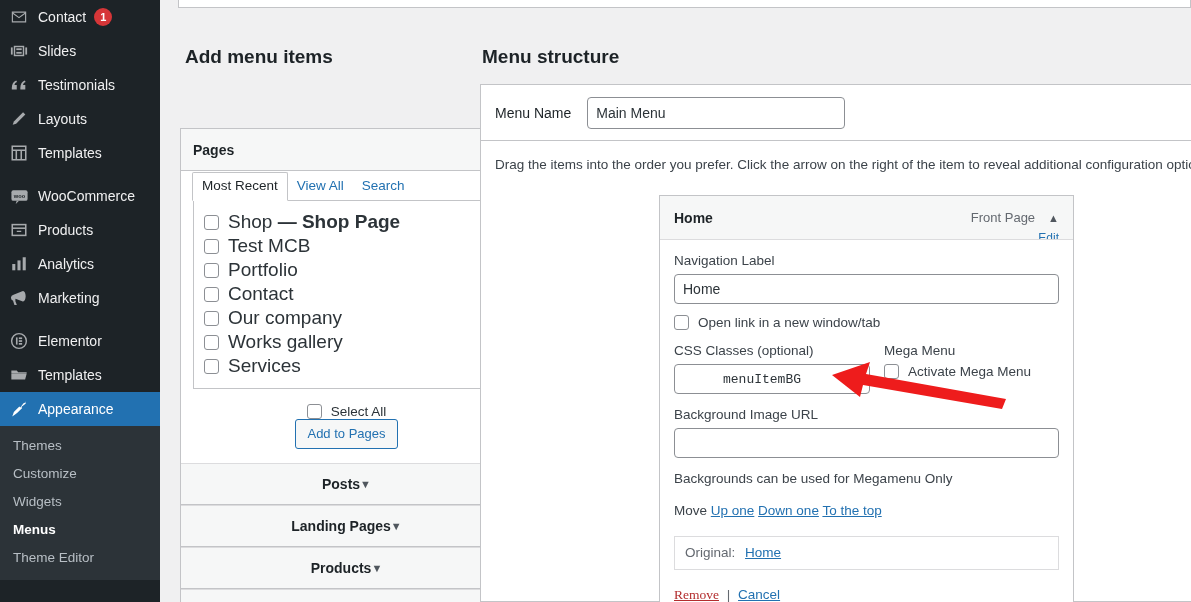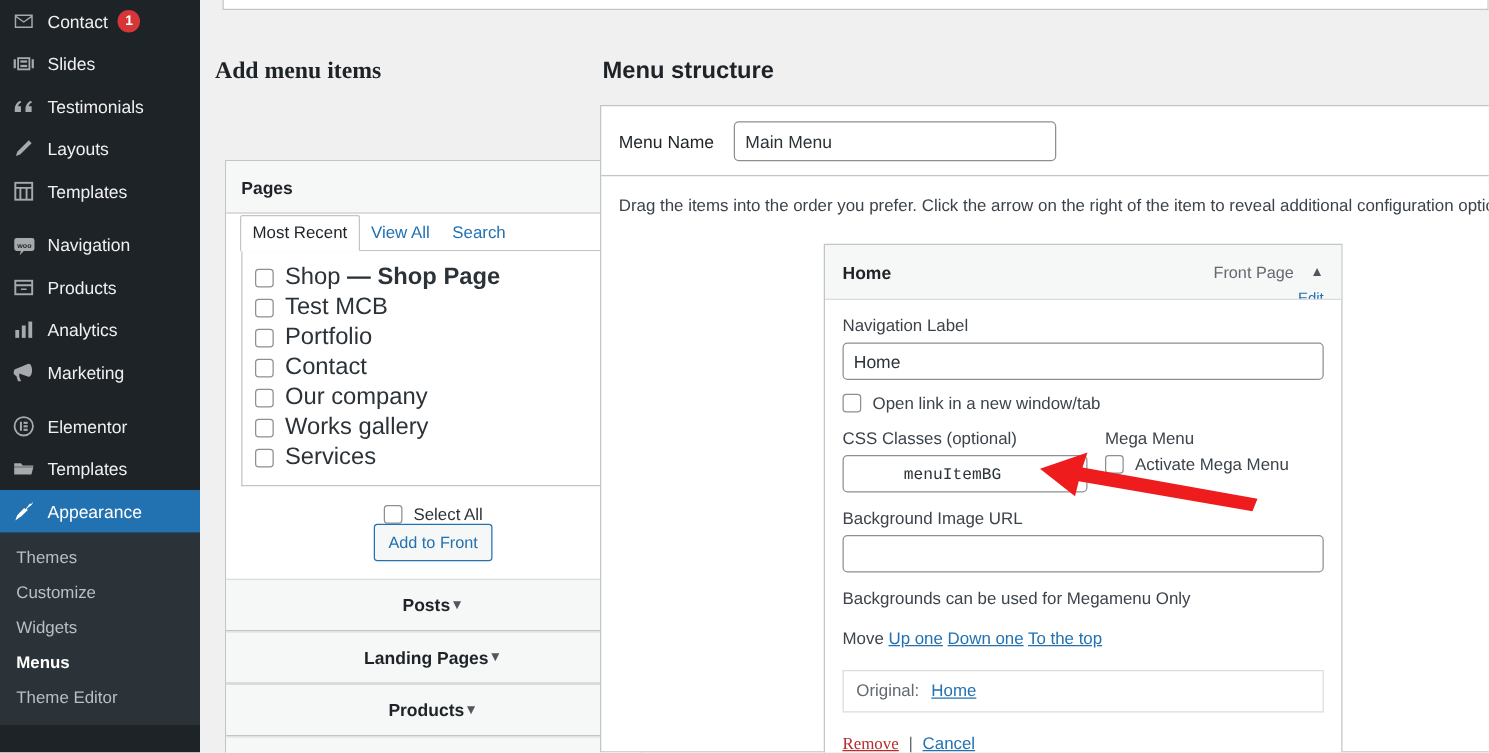--- a/index.html
+++ b/index.html
@@ -88,21 +88,21 @@
   }
 
   .col-title {
     position: absolute;
     font-size: 19px;
     font-weight: bold;
     color: #1d2327;
   }
 
   
-  #addmenu-title { left: 12px; top: 46px; font-family: Liberation Serif, serif; }
+  #addmenu-title { left: 25px; top: 46px; }
   #accordion {
     position: absolute; left: 20px; top: 84px;
     width: 333px;
     background: #fff;
     border: 1px solid #c3c4c7;
     margin-top: 44px;
   }
   .acc-head {
     display: flex; align-items: center; justify-content: space-between;
     height: 42px;
@@ -330,21 +330,21 @@
     <div class="sb-sep"></div>
 
     <div class="sb-item">
       <span class="sb-icon">
         <svg width="19" height="19" viewBox="0 0 20 20">
             <rect x="1.5" y="3.5" width="17" height="11" rx="2" fill="currentColor"></rect>
             <path d="M7 14.5 6 18l3.5-3.5z" fill="currentColor"></path>
             <text x="10" y="11.6" font-size="6" font-family="Liberation Sans, sans-serif" fill="#1d2327" text-anchor="middle" font-weight="bold">woo</text>
           </svg>
       </span>
-      <span class="sb-label">Navigation</span>
+      <span class="sb-label">WooCommerce</span>
     </div>
 
     <div class="sb-item">
       <span class="sb-icon">
         <svg width="18" height="18" viewBox="0 0 20 20" fill="none" stroke="currentColor" stroke-width="1.7">
             <rect x="2.5" y="4" width="15" height="12"></rect>
             <path d="M2.5 8h15"></path>
             <path d="M7.5 11.5h5" stroke-width="1.4"></path>
           </svg>
       </span>
@@ -459,21 +459,21 @@
           <label class="pg-item">
             <span class="cb"></span>
             <span class="cbl">Services</span>
           </label>
         </div>
         <div class="pg-foot">
           <label class="selall">
             <span class="cb"></span>
             <span class="cbl">Select All</span>
           </label>
-          <button class="btn-secondary">Add to Front</button>
+          <button class="btn-secondary">Add to Pages</button>
         </div>
       </div>
 
       <div class="acc-head acc-row">
         <span class="acc-name">Posts</span>
         <span class="acc-arrow">▼</span>
       </div>
 
       <div class="acc-head acc-row">
         <span class="acc-name">Landing Pages</span>

